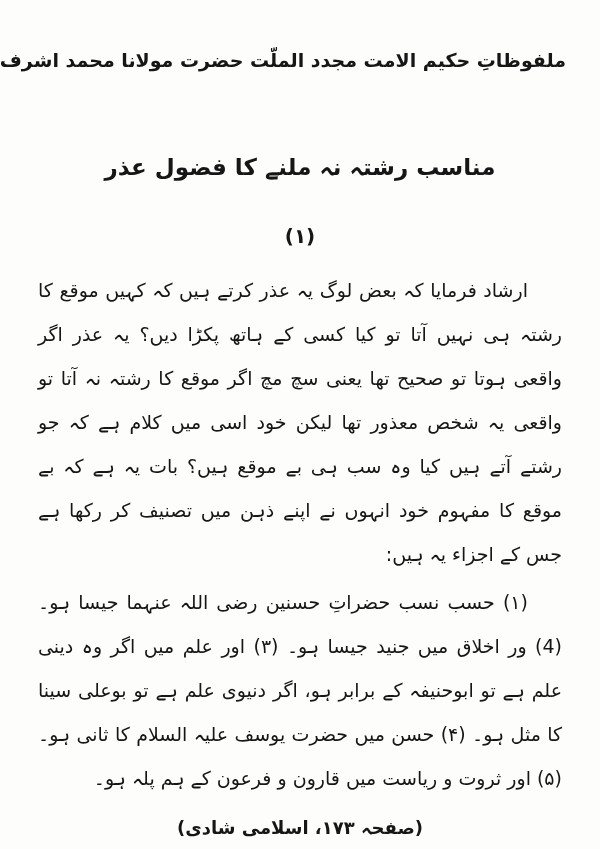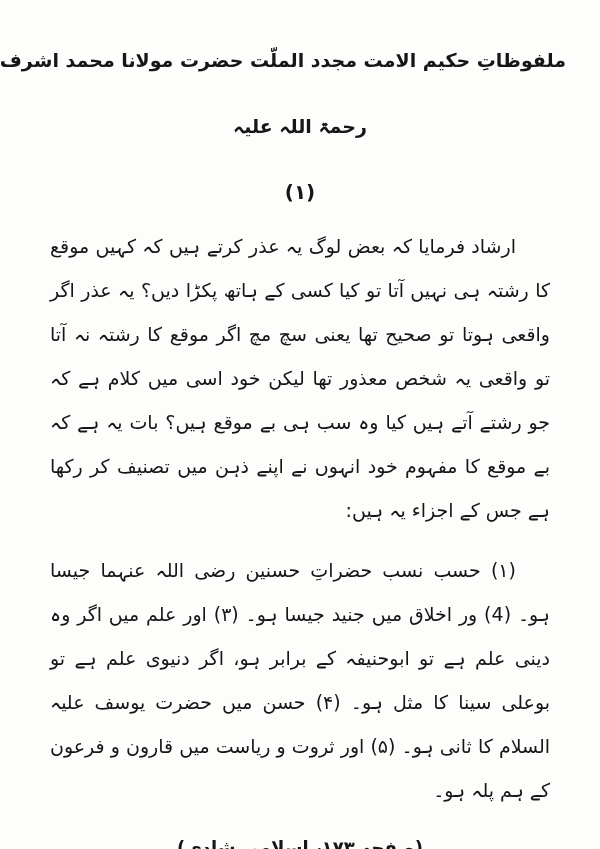--- a/index.html
+++ b/index.html
@@ -44,21 +44,21 @@
     line-height: 46px;
   }
   .entry-number {
     margin-top: 26px;
     font-size: 20px;
     font-weight: bold;
     text-align: center;
     line-height: 40px;
   }
   .body-para {
-    margin: 16px;
+    margin: 4px;
     font-size: 19px;
     line-height: 44px;
     text-align: justify;
     text-justify: inter-word;
   }
   .para-1 {
     margin-top: 12px;
     text-indent: 34px;
   }
   .para-2 {
@@ -73,22 +73,22 @@
     line-height: 40px;
   }
 </style>
 </head>
 <body>
 
 <div class="page">
 
   <h1 class="book-title">ملفوظاتِ حکیم الامت مجدد الملّت حضرت مولانا محمد اشرف علی تھانوی</h1>
 
-  <div class="honorific">رحمۃ اللہ علیہ</div>
 
+  <h2 class="section-heading">مناسب رشتہ نہ ملنے کا فضول عذر</h2>
 
   <div class="entry-number">(۱)</div>
 
   <p class="body-para para-1">ارشاد فرمایا کہ بعض لوگ یہ عذر کرتے ہیں کہ کہیں موقع کا رشتہ ہی نہیں آتا تو کیا کسی کے ہاتھ پکڑا دیں؟ یہ عذر اگر واقعی ہوتا تو صحیح تھا یعنی سچ مچ اگر موقع کا رشتہ نہ آتا تو واقعی یہ شخص معذور تھا لیکن خود اسی میں کلام ہے کہ جو رشتے آتے ہیں کیا وہ سب ہی بے موقع ہیں؟ بات یہ ہے کہ بے موقع کا مفہوم خود انہوں نے اپنے ذہن میں تصنیف کر رکھا ہے جس کے اجزاء یہ ہیں:</p>
 
   <p class="body-para para-2">(۱) حسب نسب حضراتِ حسنین رضی اللہ عنہما جیسا ہو۔ (4) ور اخلاق میں جنید جیسا ہو۔ (۳) اور علم میں اگر وہ دینی علم ہے تو ابوحنیفہ کے برابر ہو، اگر دنیوی علم ہے تو بوعلی سینا کا مثل ہو۔ (۴) حسن میں حضرت یوسف علیہ السلام کا ثانی ہو۔ (۵) اور ثروت و ریاست میں قارون و فرعون کے ہم پلہ ہو۔</p>
 
   <div class="citation">(صفحہ ۱۷۳، اسلامی شادی)</div>
 
 </div>

